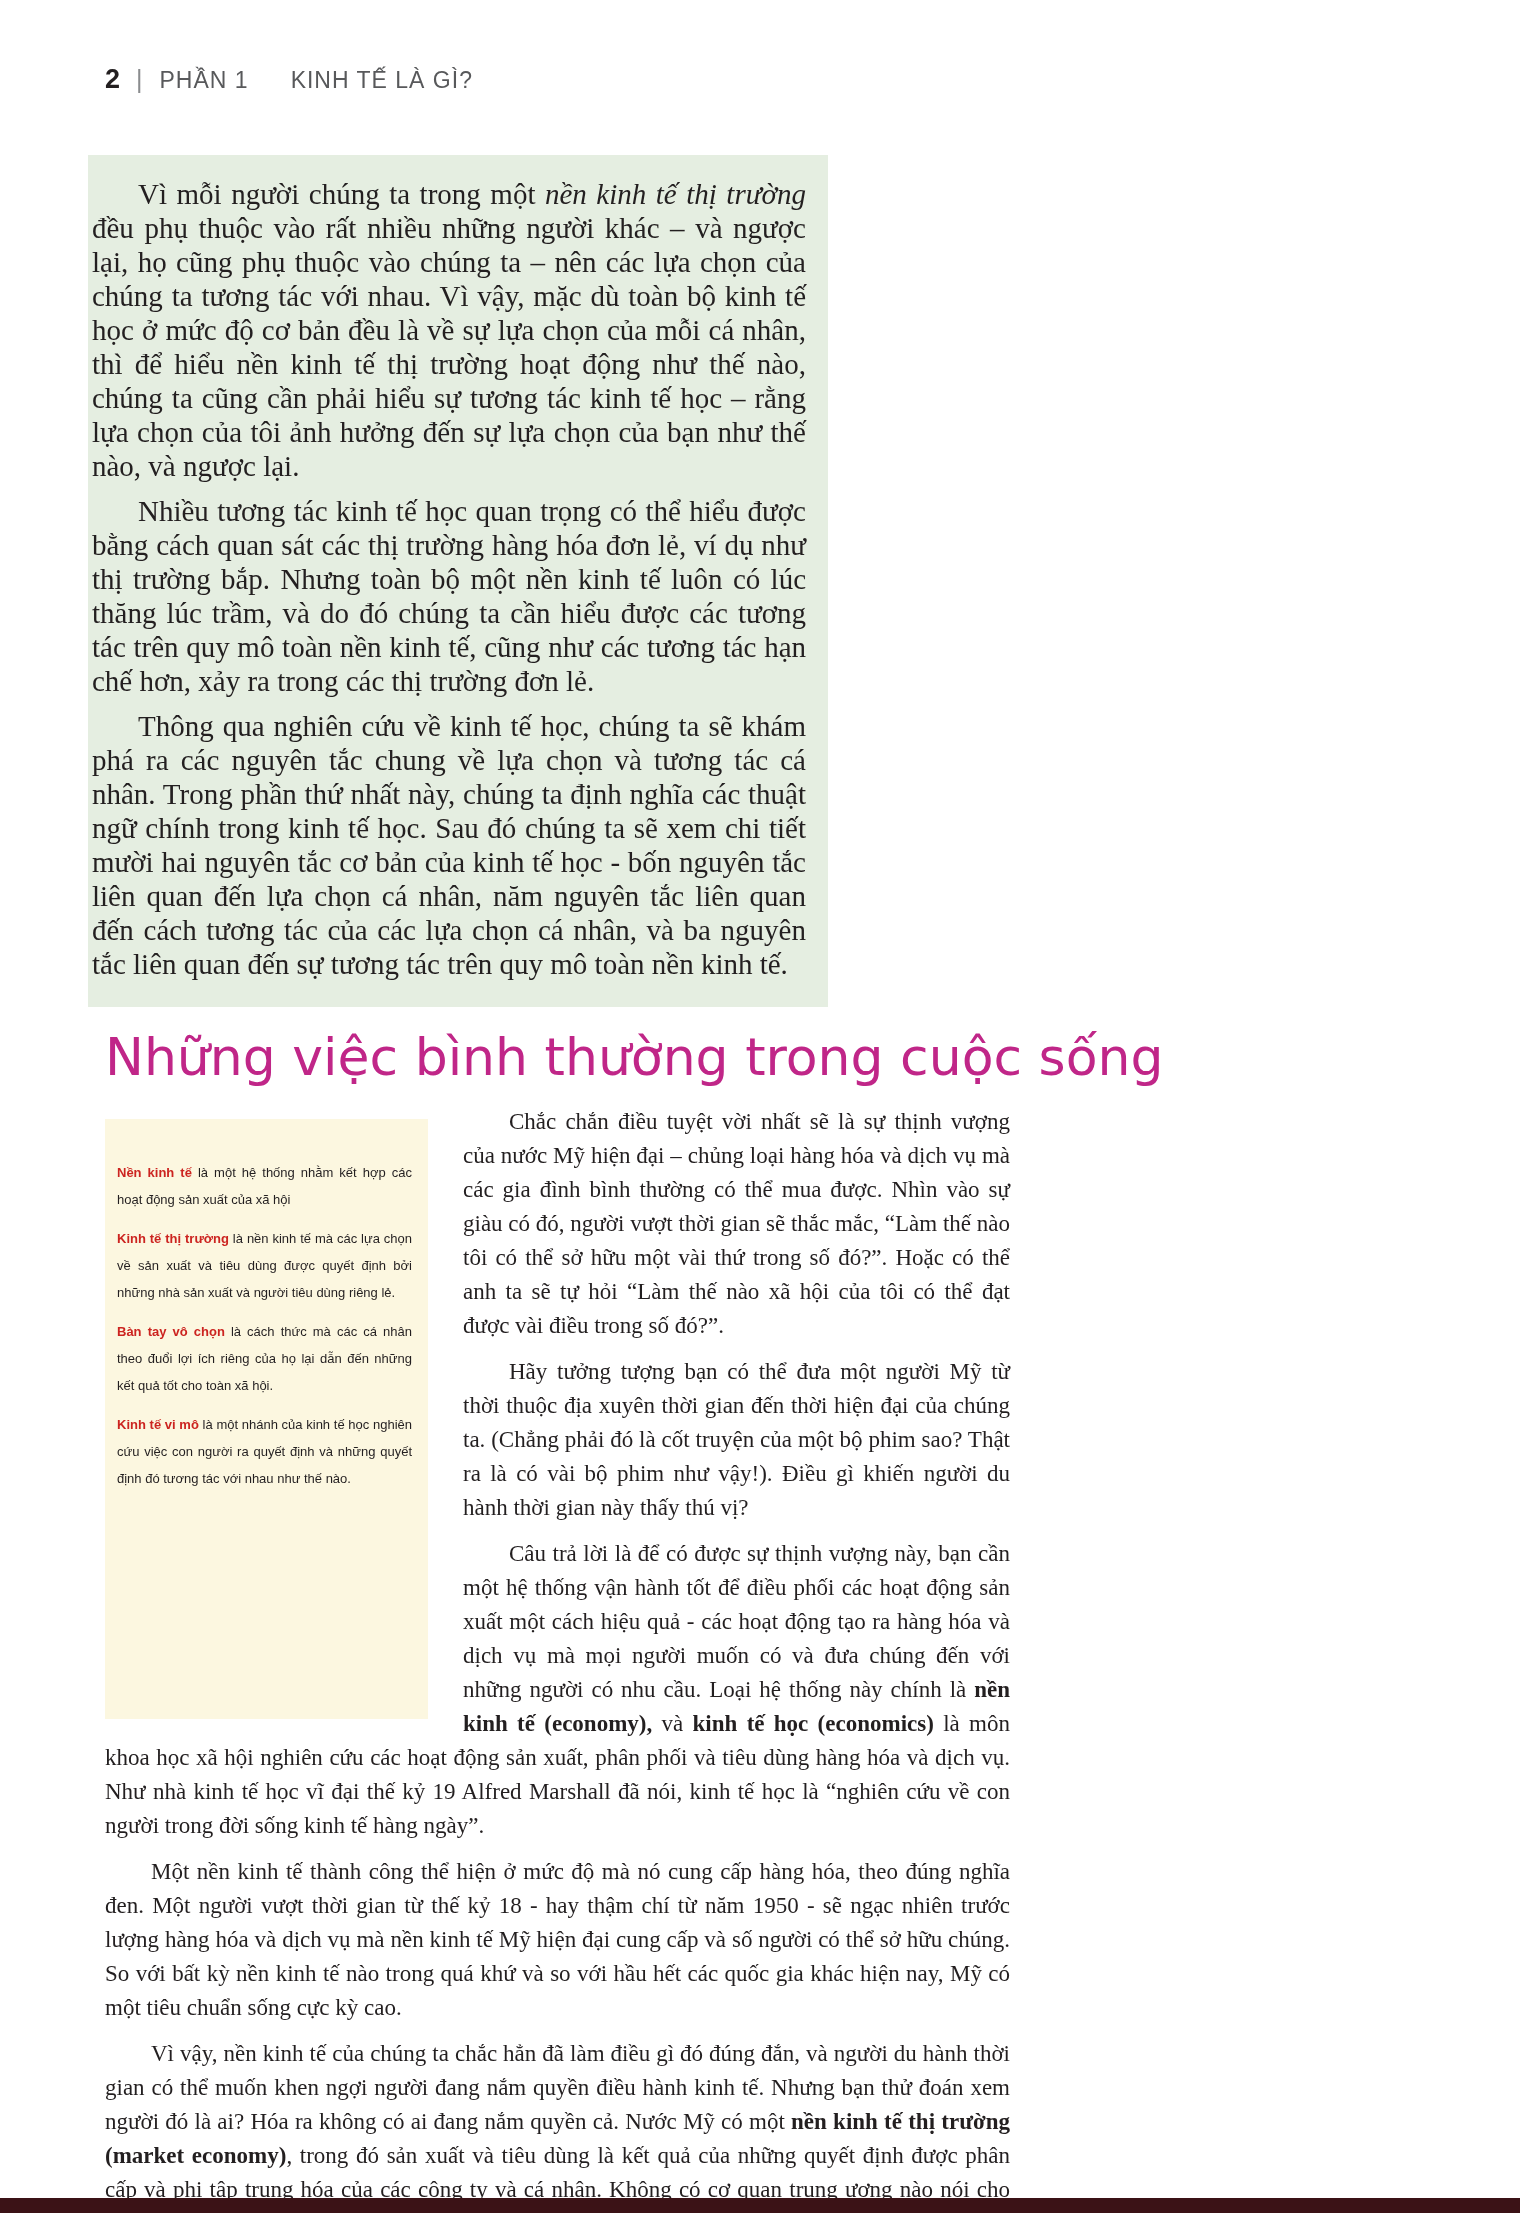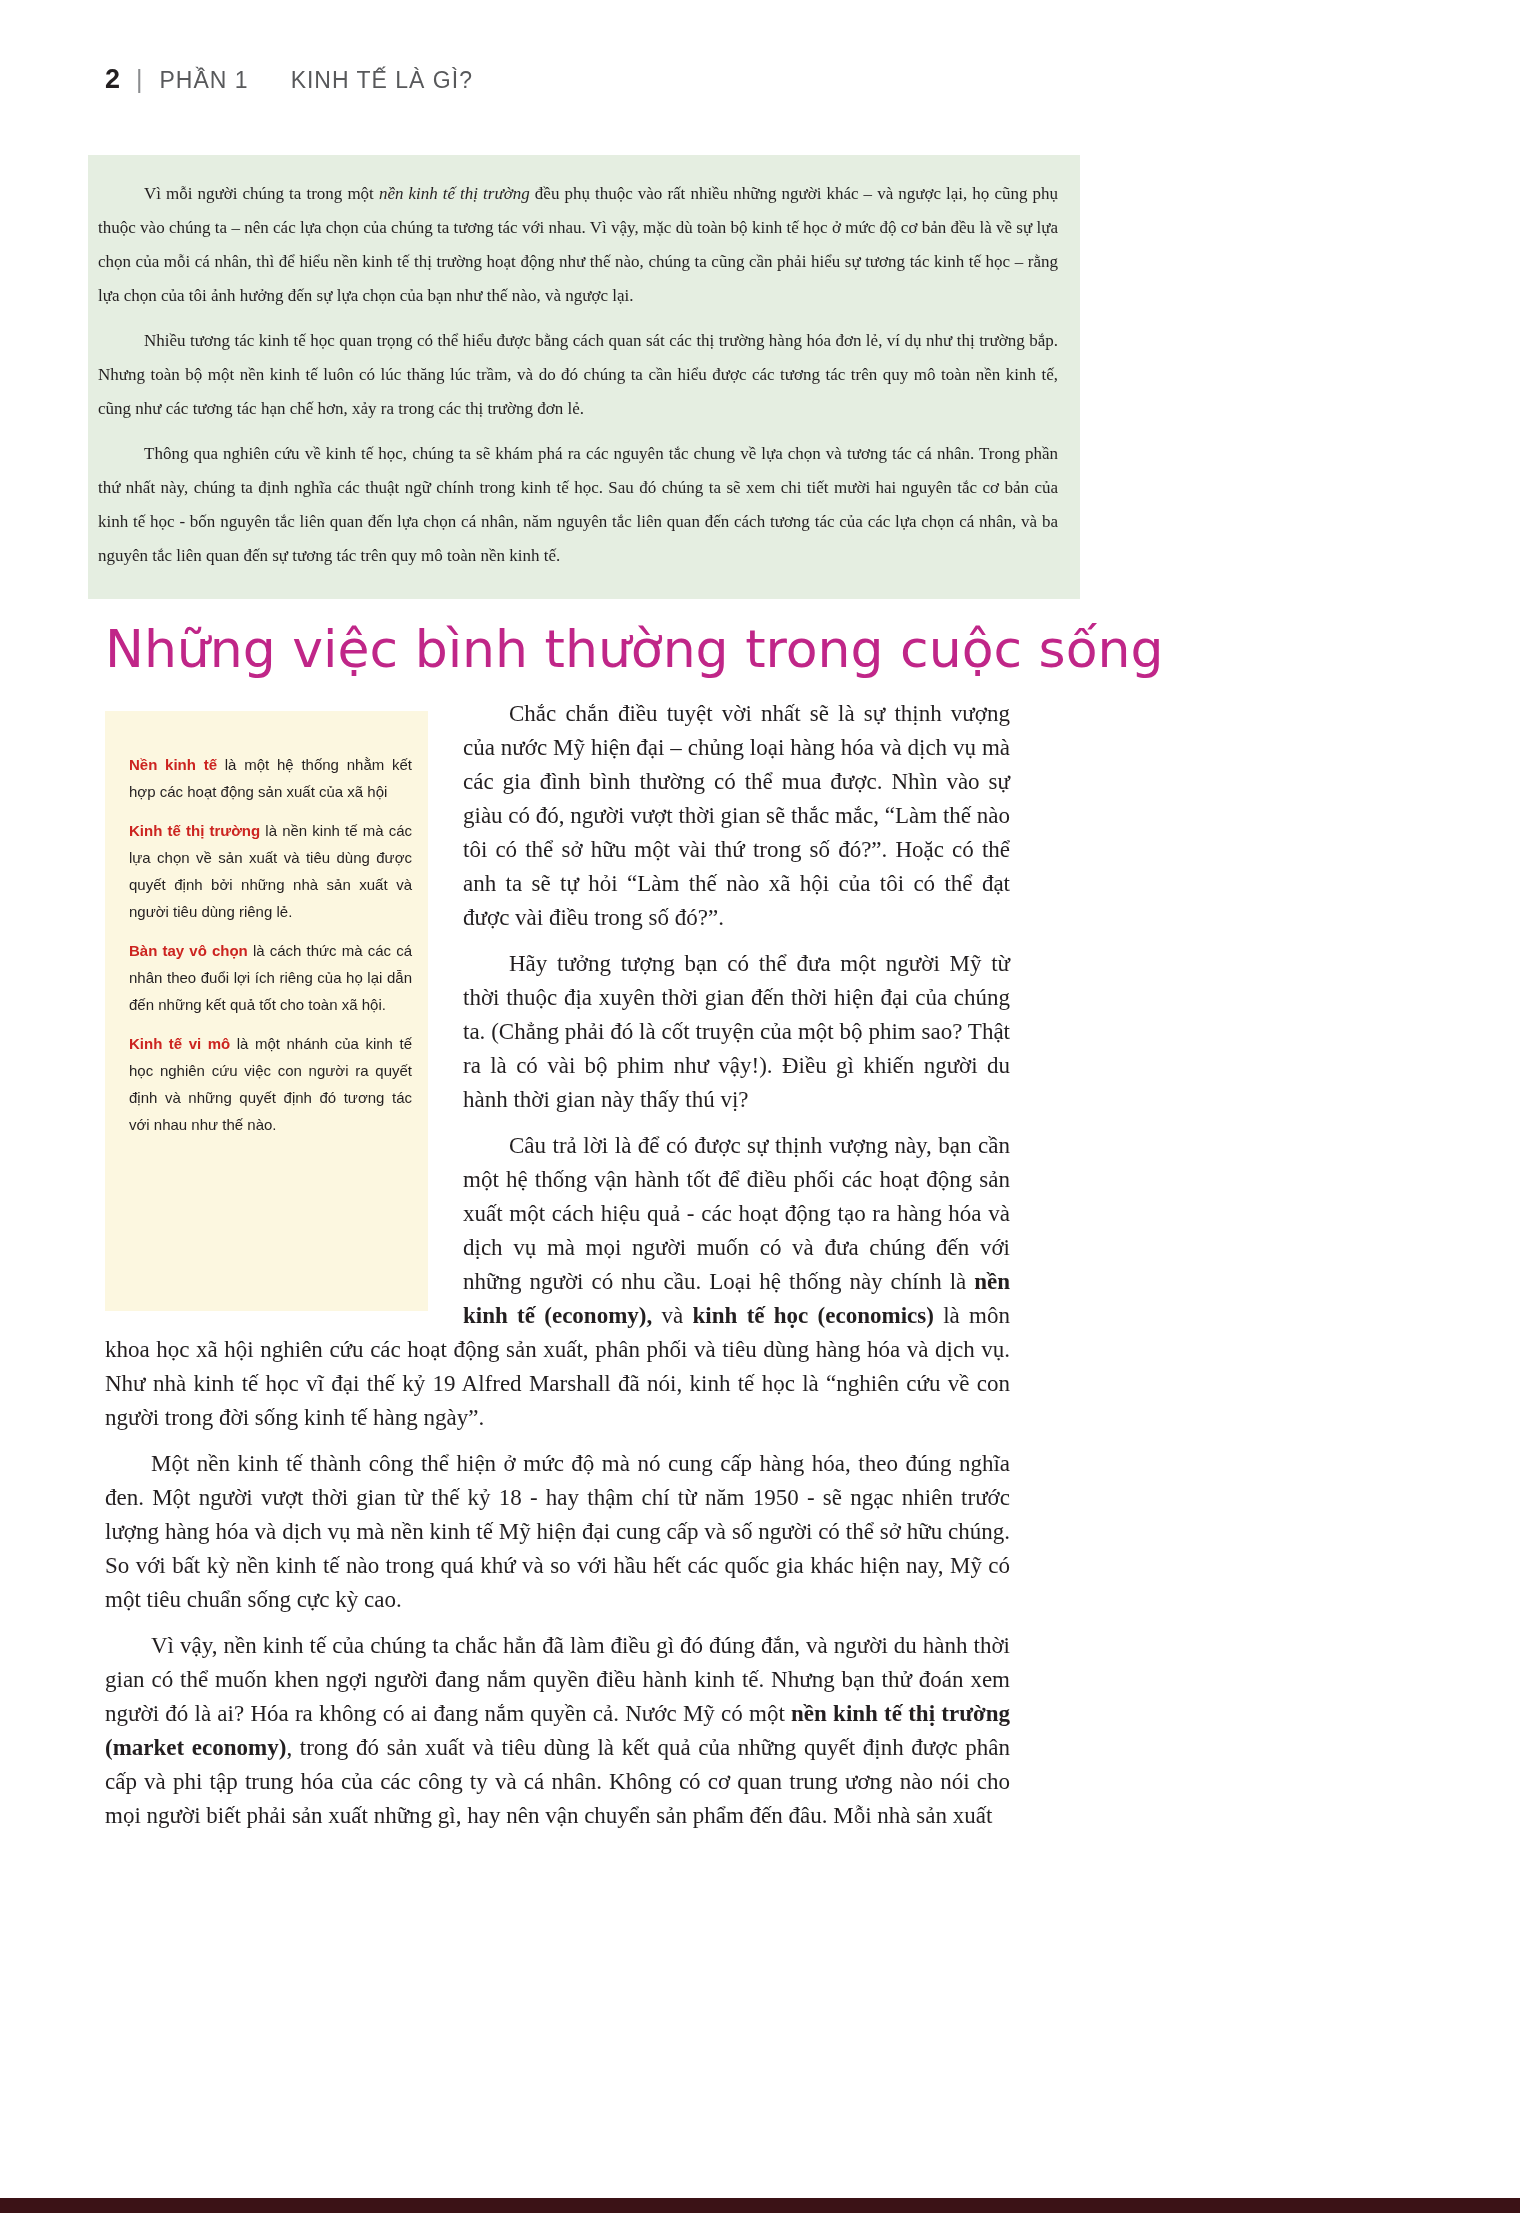--- a/index.html
+++ b/index.html
@@ -27,25 +27,25 @@
   .running-head .page-num {
     color: #231f20;
     font-weight: bold;
     font-size: 27px;
     letter-spacing: 0;
   }
   .running-head .rule { color: #8a8c8e; font-weight: 300; font-size: 25px; }
   .running-head .part-title { margin-left: 26px; }
   
   .intro-box {
-    width: 992px;
+    width: 740px;
     margin: 60px 0 0 88px;
     background: var(--intro-bg, #e5eee1);
-    padding: 22px 22px 26px 10px;
-    font-size: 17px;
+    padding: 22px 22px 26px 4px;
+    font-size: 29px;
     line-height: 34px;
     text-align: justify;
   }
   .intro-box p { text-indent: 46px; margin-bottom: 11px; }
   .intro-box p:last-child { margin-bottom: 0; }
   
   .section-heading {
     margin: 26px 0 15px 105px;
     font-family: "DejaVu Sans", sans-serif;
     font-weight: normal;
@@ -60,24 +60,24 @@
     font-size: 23px;
     line-height: 34px;
     text-align: justify;
   }
   .main-flow p { text-indent: 46px; margin-bottom: 12px; }
   .def-box {
     float: left;
     width: 323px;
     min-height: 600px;
     background: var(--definitions-bg, #fcf7e0);
-    padding: 40px 16px 18px 24px;
+    padding: 40px 16px 18px 12px;
     margin: 14px 35px 12px 0;
     font-family: "Liberation Sans", sans-serif;
-    font-size: 15px;
+    font-size: 13px;
     line-height: 27px;
     text-align: justify;
   }
   .def-box p { text-indent: 0; margin-bottom: 12px; }
   .def-box p:last-child { margin-bottom: 0; }
   
   .b { font-weight: bold; }
   .i { font-style: italic; }
   .r { color: var(--term-red, #cc2420); font-weight: bold; }
   

